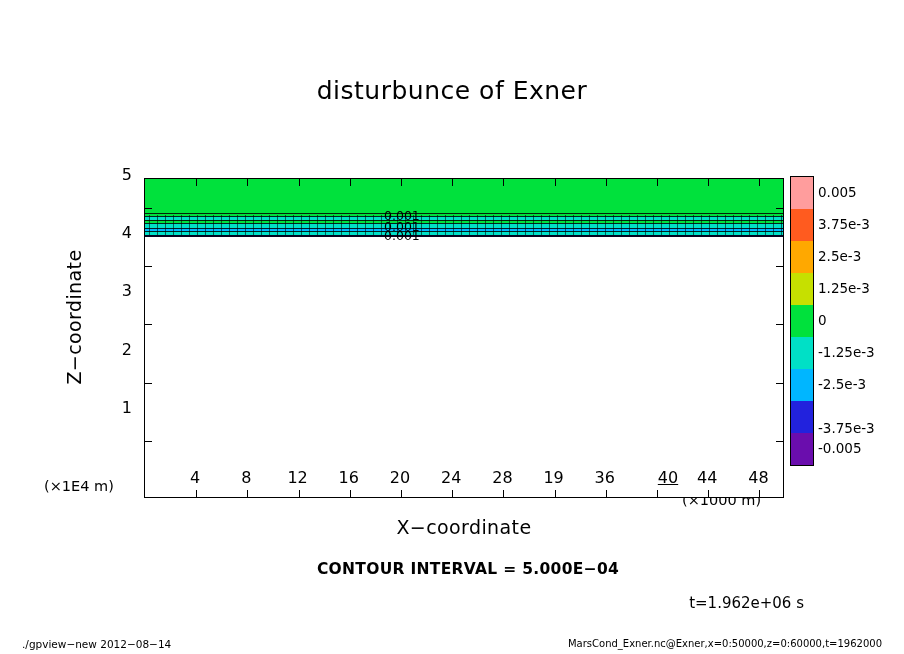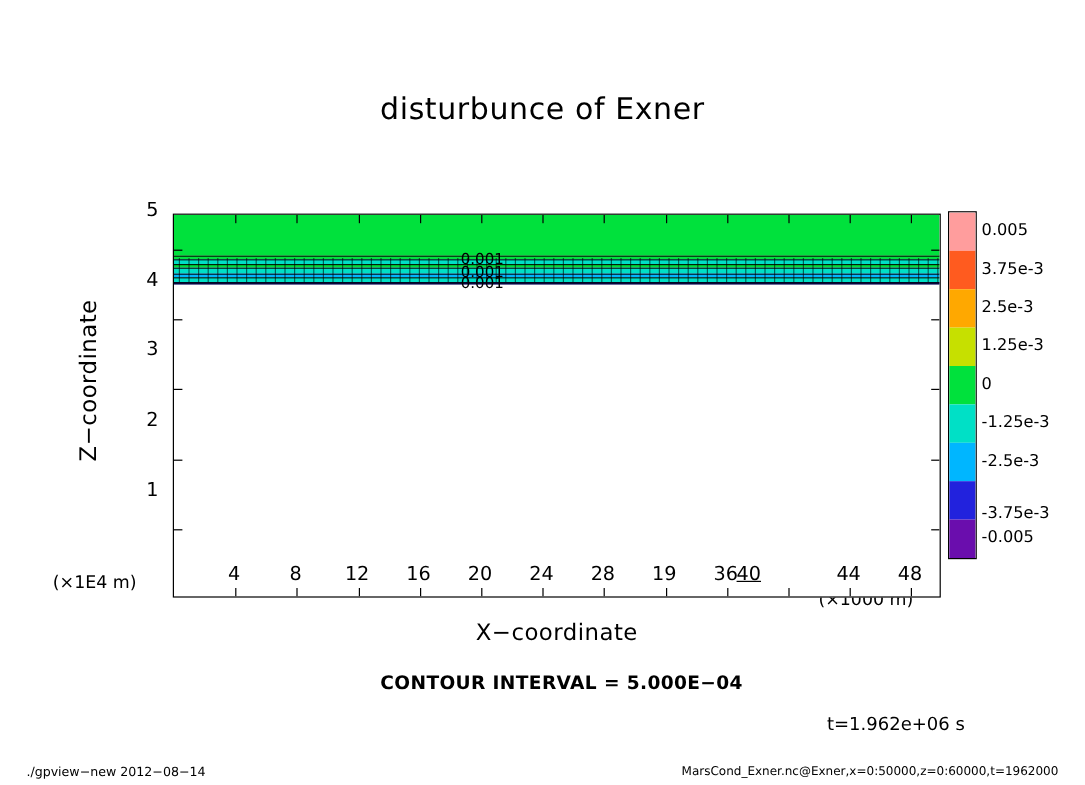--- a/index.html
+++ b/index.html
@@ -388,21 +388,21 @@
   <div id="xticklabels">
       <div class="xtick" style="left: 195.2px;">4</div>
       <div class="xtick" style="left: 246.4px;">8</div>
       <div class="xtick" style="left: 297.6px;">12</div>
       <div class="xtick" style="left: 348.8px;">16</div>
       <div class="xtick" style="left: 400px;">20</div>
       <div class="xtick" style="left: 451.2px;">24</div>
       <div class="xtick" style="left: 502.4px;">28</div>
       <div class="xtick" style="left: 553.6px;">19</div>
       <div class="xtick" style="left: 604.8px;">36</div>
-      <div class="xtick" style="left: 624px; text-decoration: underline;">40</div>
+      <div class="xtick" style="left: 668px; text-decoration: underline;">40</div>
       <div class="xtick" style="left: 707.2px;">44</div>
       <div class="xtick" style="left: 758.4px;">48</div>
     </div>
   <div id="yticklabels">
       <div class="ytick" style="top: 397.818px;">1</div>
       <div class="ytick" style="top: 339.636px;">2</div>
       <div class="ytick" style="top: 281.455px;">3</div>
       <div class="ytick" style="top: 223.273px;">4</div>
       <div class="ytick" style="top: 165.091px;">5</div>
     </div>

